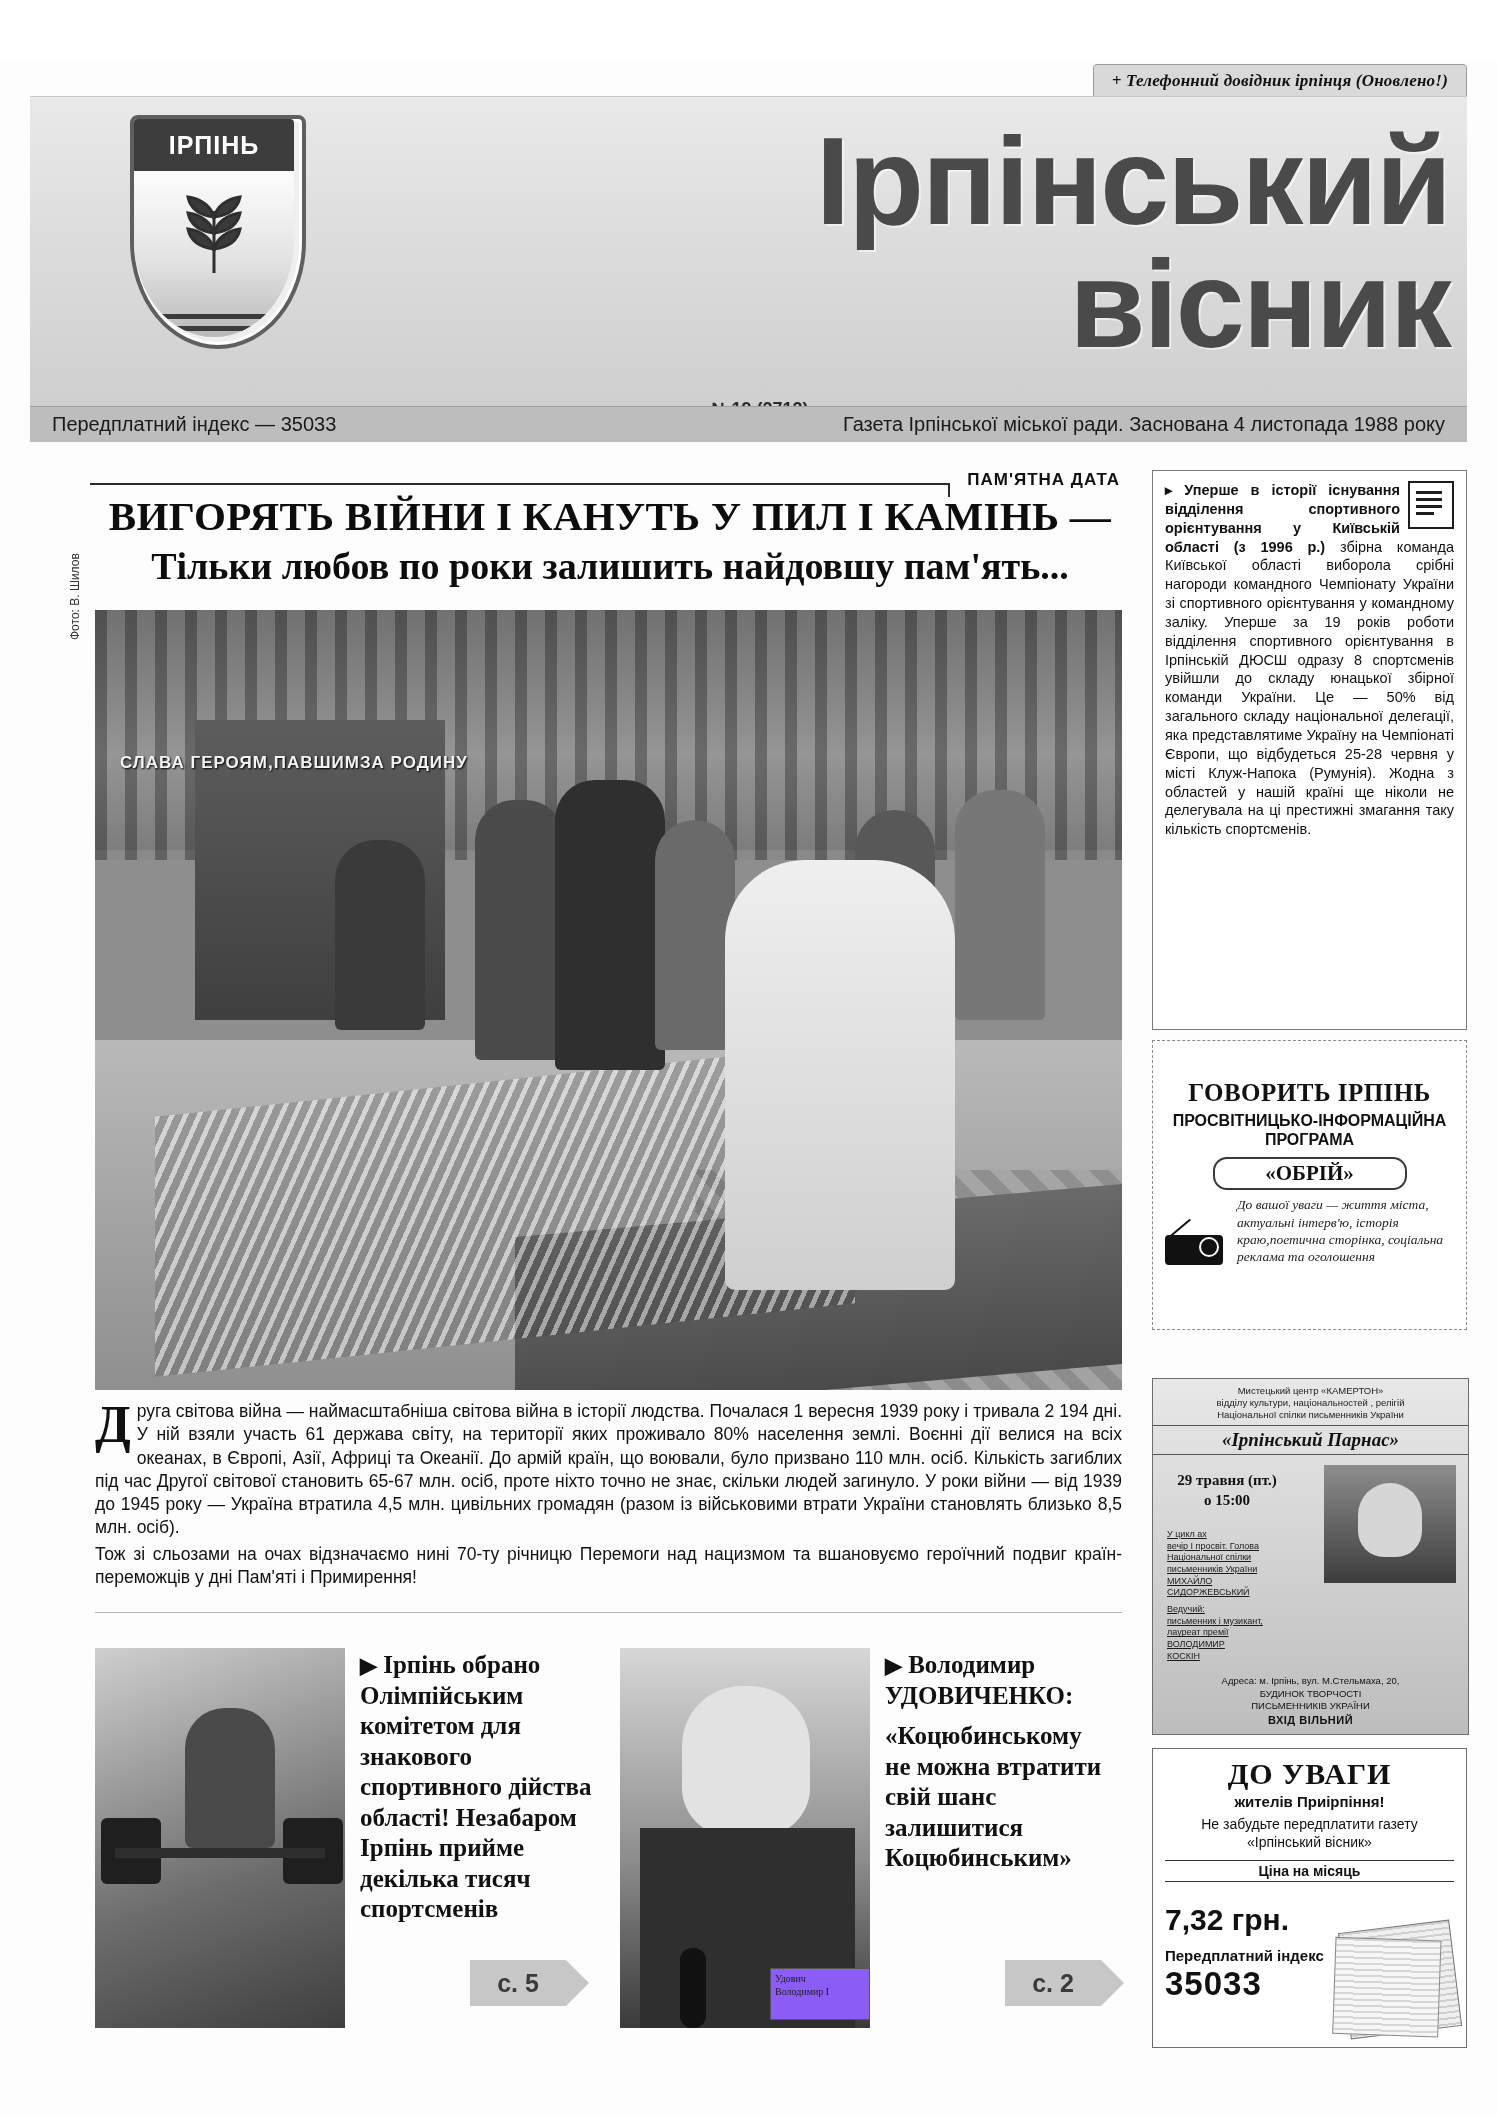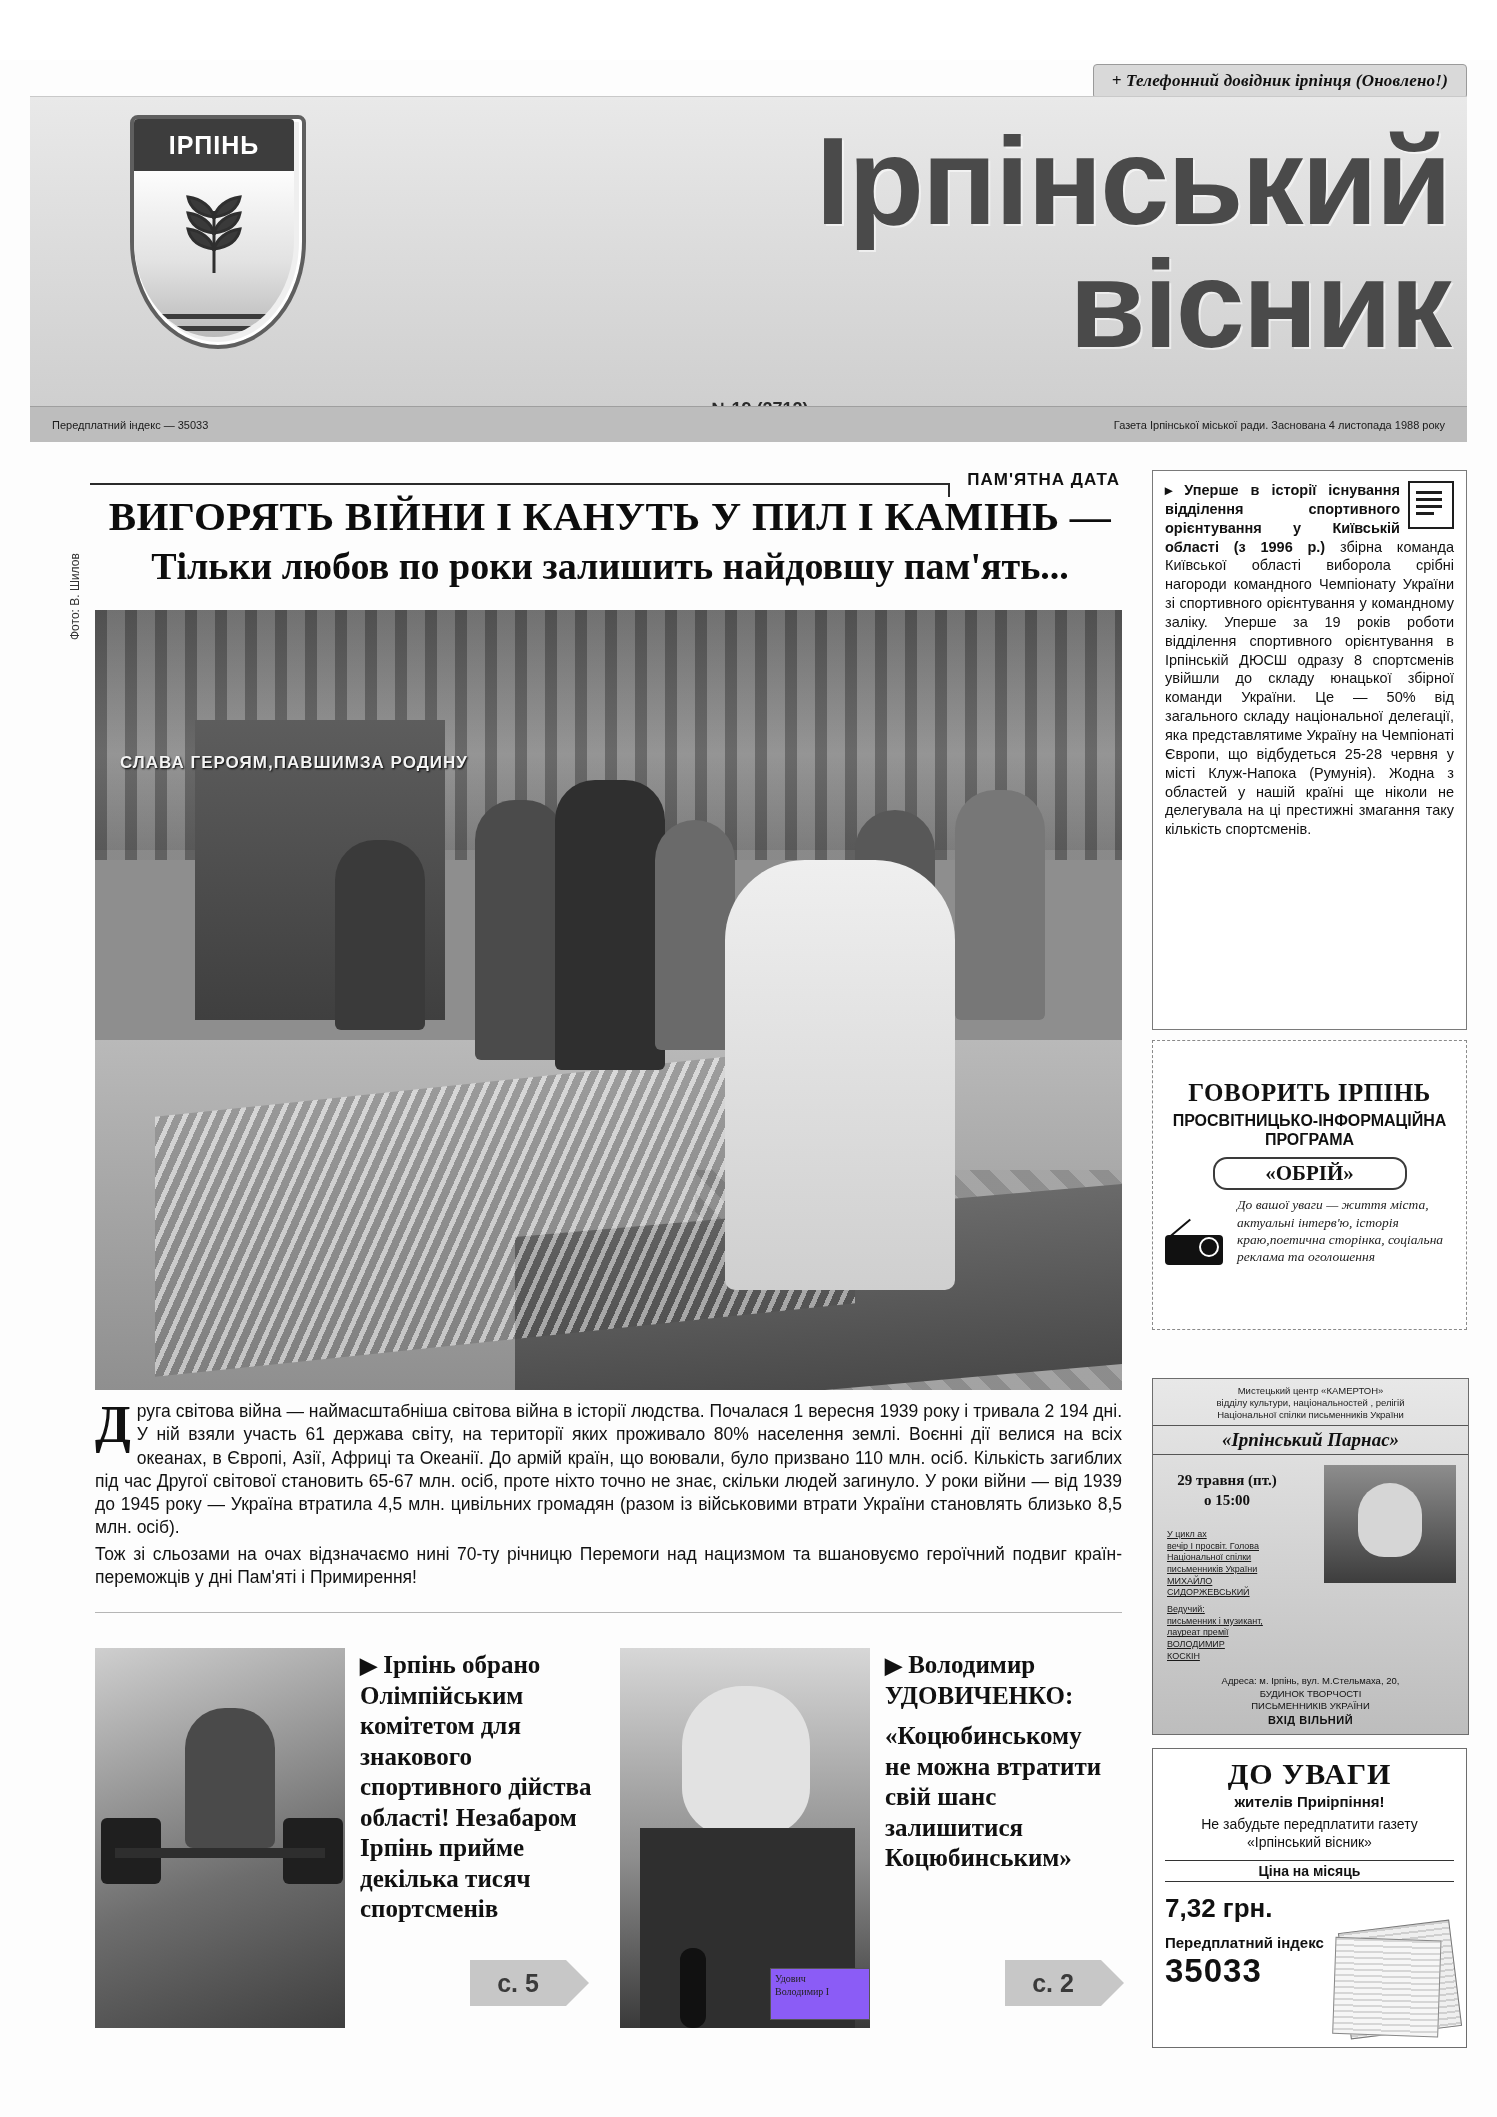--- a/index.html
+++ b/index.html
@@ -102,21 +102,21 @@
   .issue .date{font-weight:normal;font-size:17px;}
 
   .strap{
     position:absolute;left:30px;top:406px;width:1437px;height:36px;
     background:#bdbdbd;
     border-top:1px solid #9f9f9f;
     display:flex;align-items:center;justify-content:space-between;
     padding:0 22px;
     box-sizing:border-box;
     font-family:"Liberation Sans", sans-serif;
-    font-size:11px;color:#1a1a1a;
+    font-size:20px;color:#1a1a1a;
   }
 
   
   .rubric-wrap{
     position:absolute;left:90px;top:470px;width:1030px;height:26px;
   }
   .rubric-line{
     position:absolute;left:0;top:13px;width:860px;height:2px;background:#2b2b2b;
   }
   .rubric-line.v{
@@ -350,21 +350,21 @@
   .poster-foot .big{font-weight:bold;font-size:11px;letter-spacing:.5px;}
 
   .rail-notice{
     position:absolute;left:1152px;top:1748px;width:315px;height:300px;
     border:1px solid #6d6d6d;background:#fff;padding:8px 12px;box-sizing:border-box;text-align:center;
   }
   .nt-title{font-family:"Liberation Serif", serif;font-weight:bold;font-size:30px;letter-spacing:1px;color:#111;}
   .nt-sub{font-family:"Liberation Sans", sans-serif;font-weight:bold;font-size:15px;margin-top:2px;}
   .nt-text{font-family:"Liberation Sans", sans-serif;font-size:14px;line-height:1.28;margin-top:6px;text-align:center;}
   .nt-priceline{font-family:"Liberation Sans", sans-serif;font-weight:bold;font-size:14px;margin-top:8px;border-top:1px solid #333;border-bottom:1px solid #333;padding:2px 0;}
-  .nt-price{font-family:"Liberation Sans", sans-serif;font-weight:bold;font-size:26px;text-align:left;margin-top:11px;}
+  .nt-price{font-family:"Liberation Sans", sans-serif;font-weight:bold;font-size:30px;text-align:left;margin-top:21px;}
   .nt-index-label{font-family:"Liberation Sans", sans-serif;font-weight:bold;font-size:15px;text-align:left;margin-top:10px;line-height:1.2;}
   .nt-index{font-family:"Liberation Sans", sans-serif;font-weight:bold;font-size:33px;text-align:left;letter-spacing:1px;}
   .nt-papers{
     position:absolute;right:10px;bottom:14px;width:110px;height:105px;
     background:#e9e9e9;border:1px solid #777;transform:rotate(-7deg);
     background-image:repeating-linear-gradient(180deg,#cfcfcf 0 2px,#efefef 2px 6px);
   }
   .nt-papers:before{
     content:"";position:absolute;left:-12px;top:10px;width:104px;height:95px;background:#f4f4f4;border:1px solid #888;
     transform:rotate(9deg);

